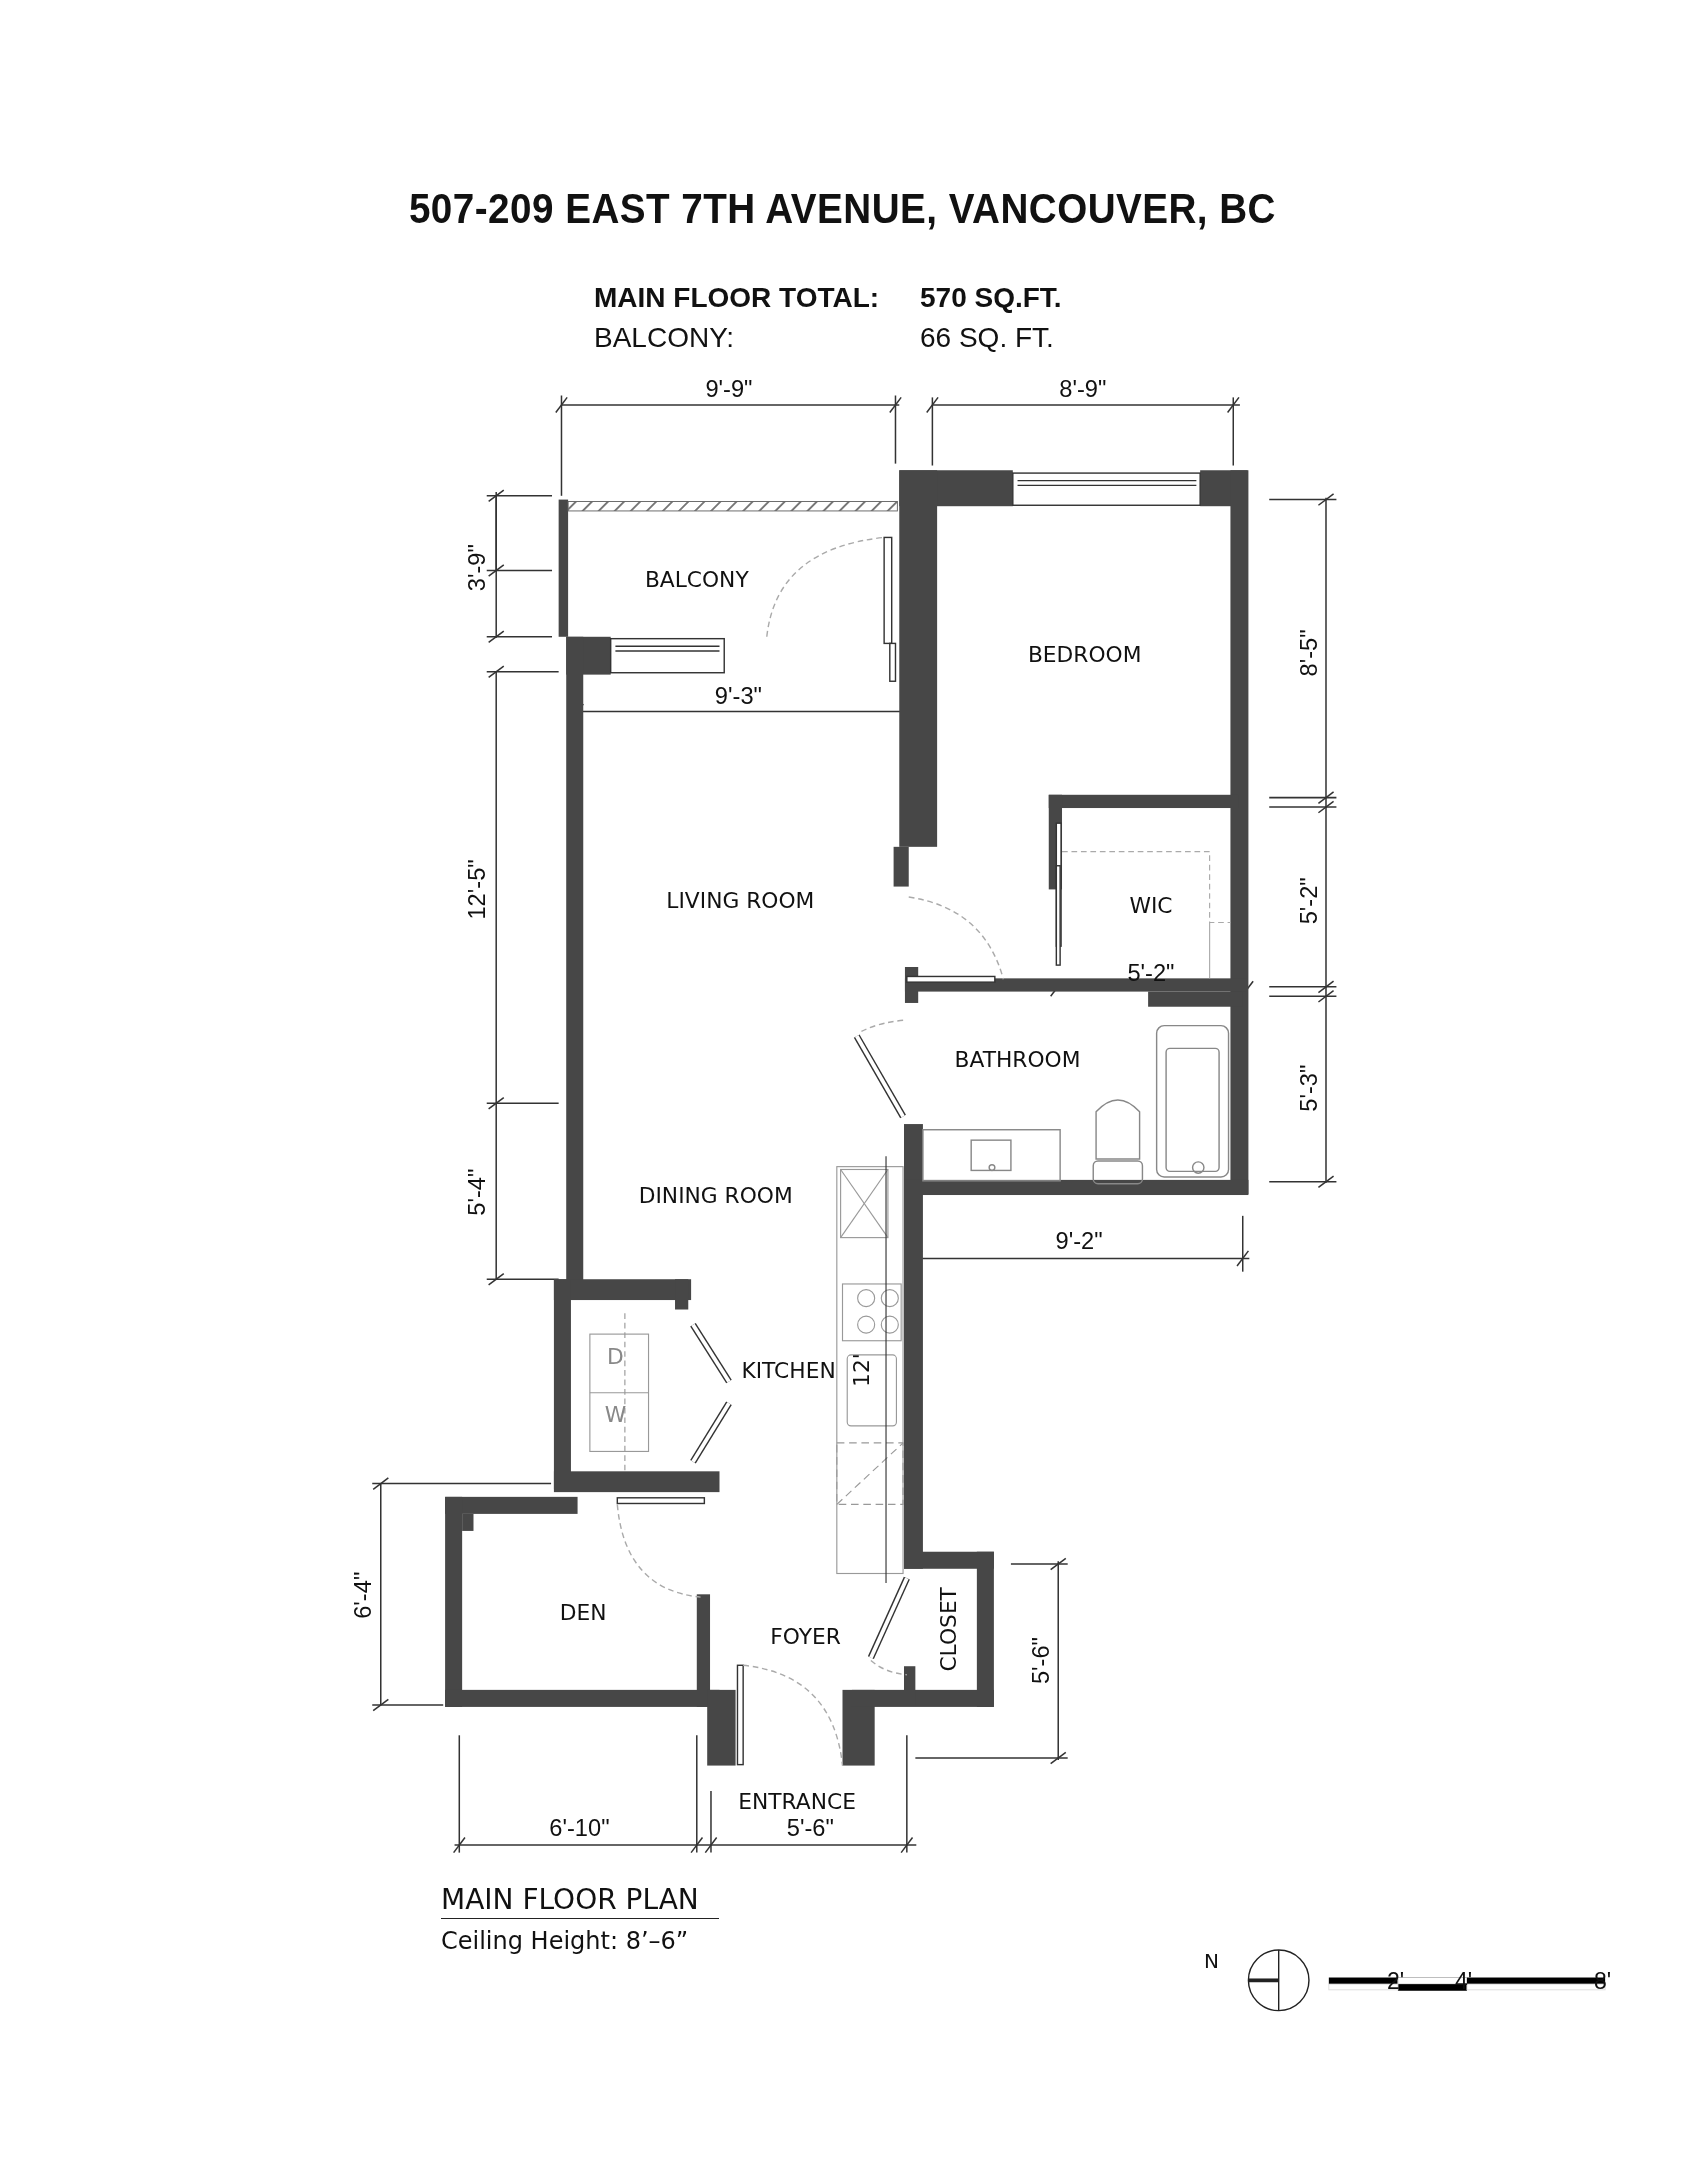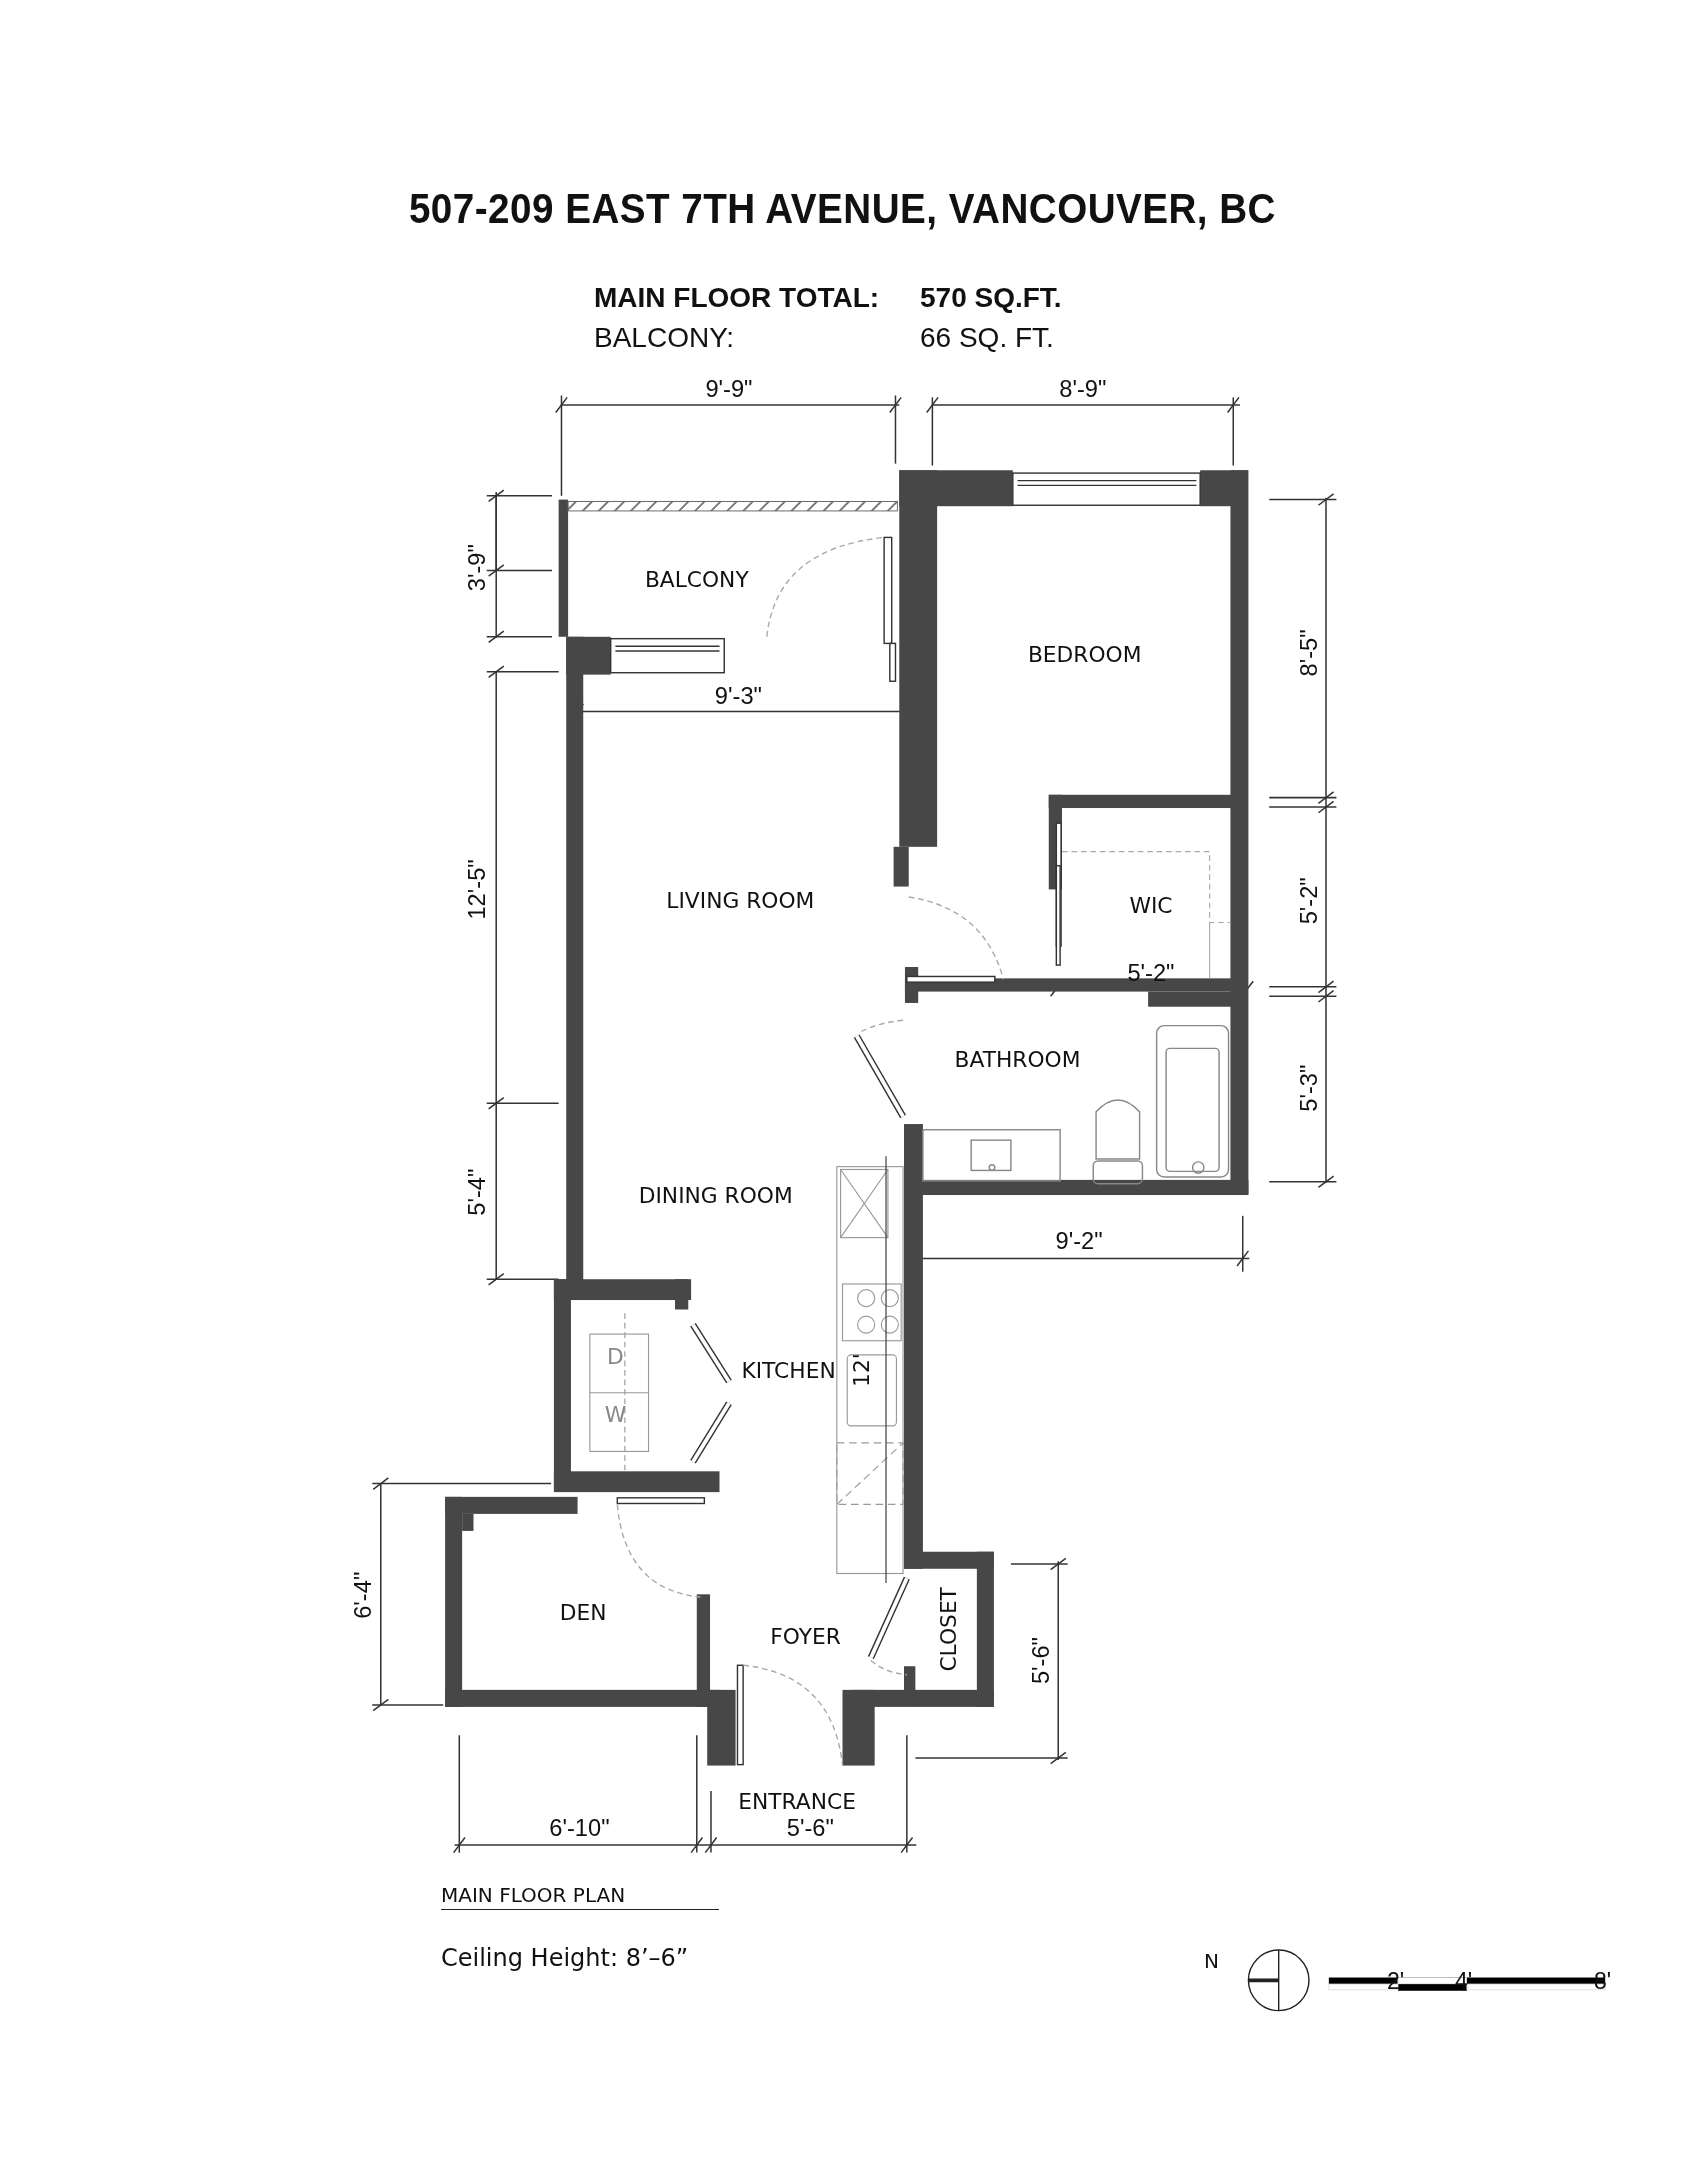--- a/index.html
+++ b/index.html
@@ -11,23 +11,23 @@
   .area-table { position: absolute; left: 594px; top: 267px; font-family: "Liberation Sans", sans-serif;
                 font-size: 28px; line-height: 40px; }
   .area-row { display: flex; }
   .area-row .lbl { width: 326px; }
   .area-row .val { width: 151px; }
   .area-row.bold { font-weight: bold; margin-top: 11px; }
   svg.plan { position: absolute; left: 0; top: 0; }
   .room-label { font-family: "DejaVu Sans", sans-serif; font-size: 23px; fill: #111; }
   .dim-label { font-family: "Liberation Sans", sans-serif; font-size: 25px; fill: #111; }
   .plan-title { position: absolute; left: 441px; top: 1883px; font-family: "DejaVu Sans", sans-serif;
-                font-size: 20px; border-bottom: 1.9px solid #222; padding-bottom: 1.9px; width: 278px; }
+                font-size: 28px; border-bottom: 1.9px solid #222; padding-bottom: 1.9px; width: 278px; }
   .plan-sub { position: absolute; left: 441px; top: 1927px; font-family: "DejaVu Sans", sans-serif;
-              font-size: 24px; margin-top: 17px; }
+              font-size: 24px; }
   .north-label { position: absolute; left: 1204px; top: 1949px; font-family: "DejaVu Sans", sans-serif; font-size: 20px; }
   .scale-label { position: absolute; top: 1968px; font-family: "Liberation Sans", sans-serif; font-size: 23px; }
 </style>
 </head>
 <body>
 
 <div class="title">507-209 EAST 7TH AVENUE, VANCOUVER, BC</div>
 
 <div class="area-table">
   <div class="area-row bold">

